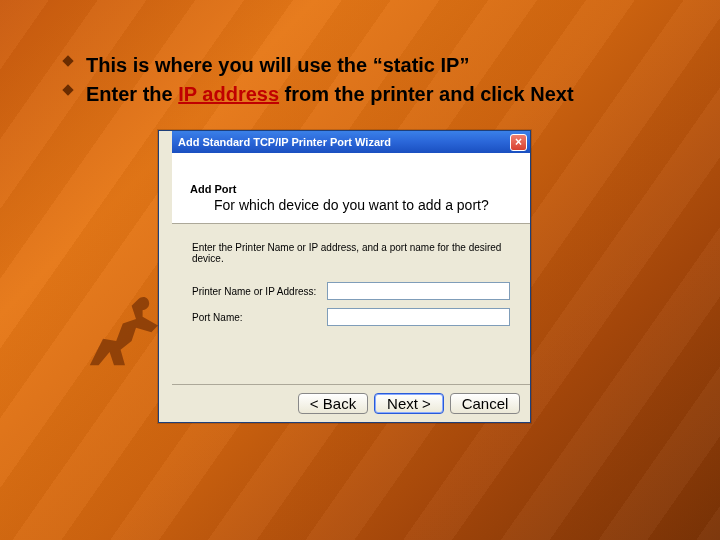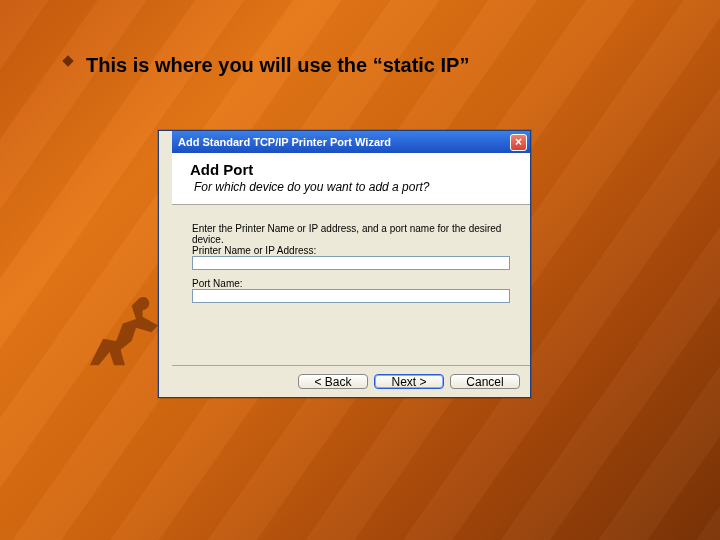--- a/index.html
+++ b/index.html
@@ -91,39 +91,40 @@
     font-size: 12px;
     line-height: 1;
   }
   .header-white {
     background: #fff;
     padding: 8px 12px 10px 18px;
     border-bottom: 1px solid #aca899;
   }
   .header-white .h1 {
     font-weight: bold;
-    font-size: 15px;
+    font-size: 11px;
+    margin-top: 22px;
   }
   .header-white .h2 {
-    font-size: 12px;
-    margin-left: 4px;
+    font-size: 14px;
+    margin-left: 24px;
     margin-top: 2px;
-    font-style: italic;
   }
   .body-area {
     padding: 18px 20px 10px 20px;
     min-height: 160px;
   }
   .instruct {
     font-size: 10px;
+    margin-bottom: 18px;
   }
   .form-row {
     display: flex;
+    align-items: center;
     margin-bottom: 8px;
-    flex-direction: column;
   }
   .form-row label {
     width: 135px;
     font-size: 10px;
   }
   .form-row input {
     flex: 1;
     height: 18px;
     border: 1px solid #7f9db9;
     font-size: 11px;
@@ -133,37 +134,40 @@
   .button-bar {
     border-top: 1px solid #aca899;
     padding: 8px 10px;
     display: flex;
     justify-content: flex-end;
     gap: 6px;
     background: #ece9d8;
   }
   .button-bar button {
     width: 70px;
-    height: 15px;
-    font-size: 12px;
+    height: 21px;
+    font-size: 15px;
     border: 1px solid #888;
     background: linear-gradient(to bottom, #fff, #ece9d8);
     border-radius: 4px;
   }
   .button-bar button.default {
     border: 1px solid #2a5bd7;
     box-shadow: 0 0 0 1px #88aaff inset;
   }
 </style>
 </head>
 <body>
 
 <ul class="bullets">
   <li>
     <span>This is where you will use the “static IP”</span>
+  </li>
+  <li>
+    <span>Enter the </span><span class="ip-emph">IP address</span><span> from the printer and click Next</span>
   </li>
 </ul>
 
 <svg class="runner" viewBox="0 0 100 100">
   <path d="M18 82 L30 58 L42 60 L48 44 L60 40 L56 28 L62 22 C66 18 72 20 72 26 C72 30 68 32 66 32 L66 38 L80 46 L74 52 L60 48 L56 60 L46 68 L50 82 L40 82 L36 70 L26 82 Z" fill="#5a1f00"></path>
 </svg>
 
 <div class="dialog">
   <div class="titlebar">
     <span>Add Standard TCP/IP Printer Port Wizard</span>

